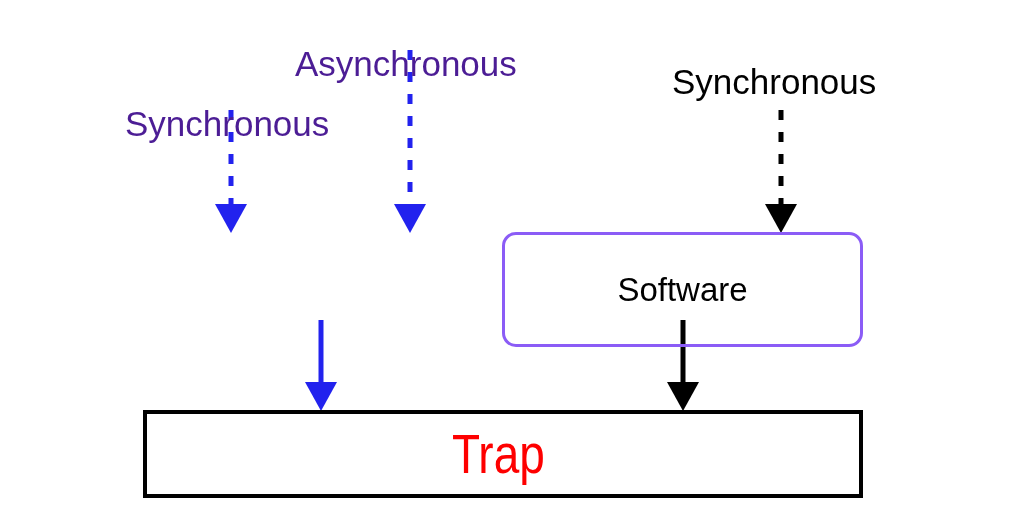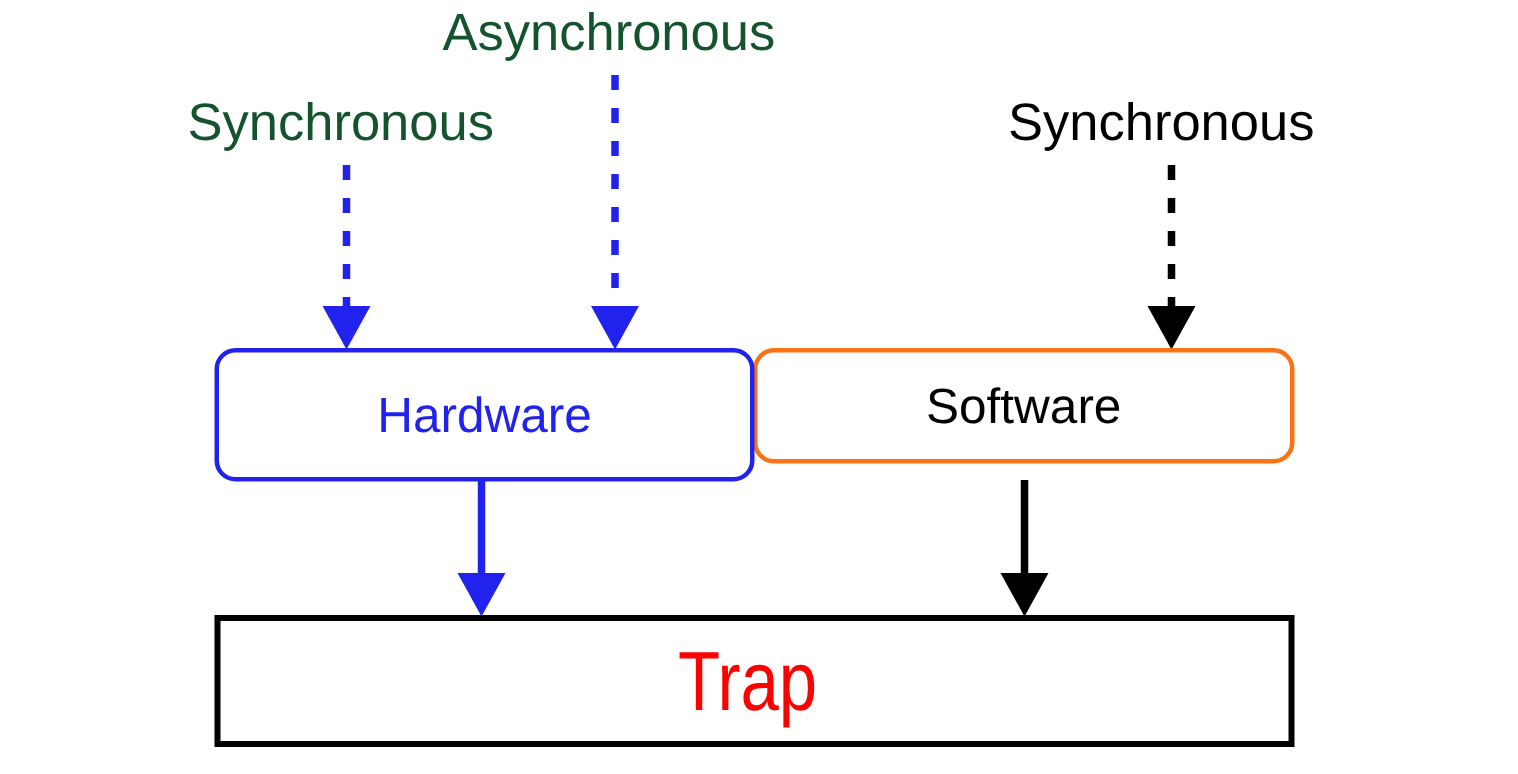--- a/index.html
+++ b/index.html
@@ -24,21 +24,21 @@
     width: 1012px;
     height: 516px;
   }
   .label {
     position: absolute;
     font-family: "Liberation Sans", sans-serif;
     font-size: 35px;
     line-height: 1;
     white-space: nowrap;
   }
-  .label-blue { color: #14532d; }
+  .label-blue { color: #4c1d95; margin-top: 42px; }
   .label-black { color: #000000; }
 
   .box {
     position: absolute;
     box-sizing: border-box;
     display: flex;
     align-items: center;
     justify-content: center;
     background: transparent;
   }
@@ -55,22 +55,22 @@
     height: 89px;
     border: 3px solid #2222ee;
     border-radius: 14px;
     z-index: 3;
   }
   #hardware-box .box-text { color: #2222ee; }
   #software-box {
     left: 502px;
     top: 232px;
     width: 361px;
-    height: 77px;
-    border: 3px solid #f97316;
+    height: 115px;
+    border: 3px solid #8b5cf6;
     border-radius: 14px;
     z-index: 2;
   }
   #software-box .box-text { color: #000000; }
   #trap-box {
     left: 143px;
     top: 410px;
     width: 720px;
     height: 88px;
     border: 4px solid #000000;
@@ -138,23 +138,20 @@
       <polygon points="667,382 699,382 683,411" fill="#000000"></polygon>
     </g>
   </svg>
 
   <div class="label label-blue" style="left:125px; top:64px;">Synchronous</div>
 
   <div class="label label-blue" style="left:295px; top:4px;">Asynchronous</div>
 
   <div class="label label-black" style="left:672px; top:64px;">Synchronous</div>
 
-  <div class="box" id="hardware-box">
-    <span class="box-text">Hardware</span>
-  </div>
 
   <div class="box" id="software-box">
     <span class="box-text">Software</span>
   </div>
 
   <div class="box" id="trap-box"></div>
 
   <div id="trap-text">Trap</div>
 
 

